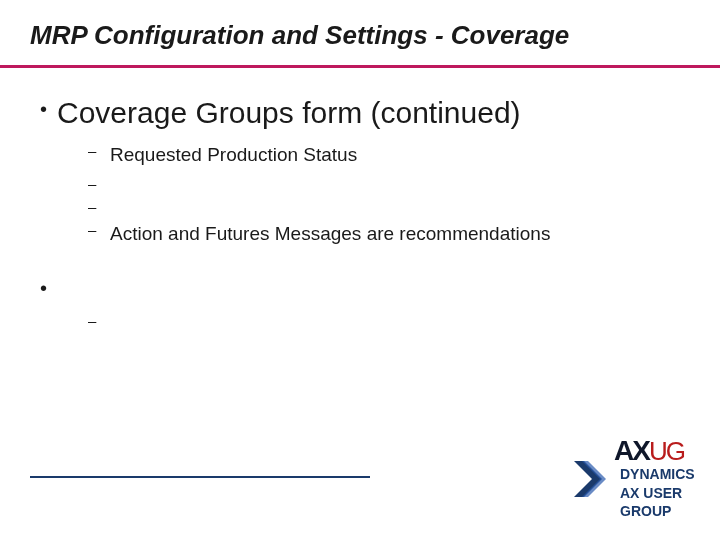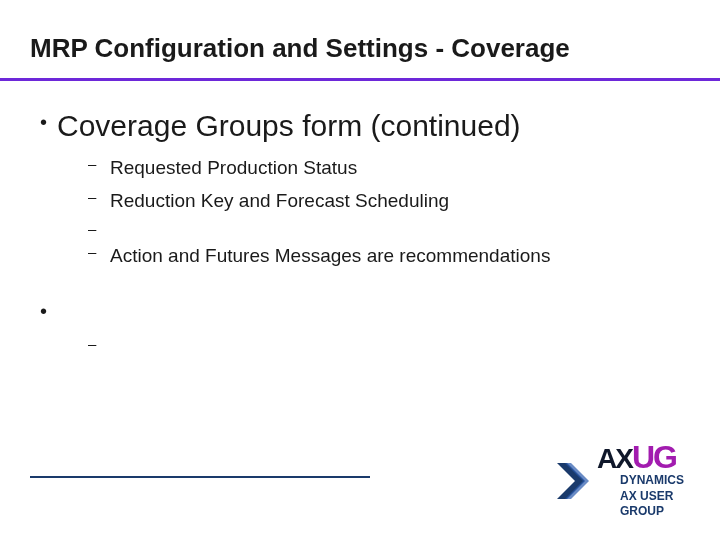--- a/index.html
+++ b/index.html
@@ -16,22 +16,23 @@
     .slide {
       width: 720px;
       height: 540px;
       background: #ffffff;
       position: relative;
       padding: 0;
     }
 
     .header {
       background: #ffffff;
-      padding: 33px 30px 14px 30px;
-      border-bottom: 3px solid #6d28d9;
+      padding: 20px 30px 14px 30px;
+      border-bottom: 3px solid #be185d;
+      font-style: italic;
     }
 
     .header-title {
       font-size: 26px;
       font-weight: bold;
       color: #1a1a1a;
     }
 
     .content {
       padding: 28px 40px 20px 40px;
@@ -109,31 +110,31 @@
     .logo-text-ax {
       font-size: 28px;
       font-weight: 900;
       color: #0f172a;
       letter-spacing: -2px;
       line-height: 1;
       text-align: center;
     }
 
     .logo-text-ug {
-      font-size: 32px;
-      font-weight: 700;
-      color: #a21caf;
+      font-size: 26px;
+      font-weight: 400;
+      color: #b91c1c;
       letter-spacing: -2px;
       line-height: 1;
     }
 
     .logo-sub {
-      font-size: 12px;
+      font-size: 14px;
       color: #1a3a6b;
-      margin-left: 23px;
+      margin-left: 6px;
       line-height: 1.3;
       font-weight: bold;
       text-transform: uppercase;
       max-width: 70px;
     }
   </style>
 </head>
 <body>
 
 <div class="slide">
@@ -149,21 +150,20 @@
         <span class="bullet-dot">•</span>
         <span class="heading-text">Coverage Groups form (continued)</span>
       </div>
       <div class="sub-items">
         <div class="sub-item">
           <span class="dash">–</span>
           <span class="sub-item-text">Requested Production Status</span>
         </div>
         <div class="sub-item">
           <span class="dash">–</span>
-          <span class="sub-item-text">Reduction Key and Forecast Scheduling</span>
         </div>
         <div class="sub-item">
           <span class="dash">–</span>
         </div>
         <div class="sub-item">
           <span class="dash">–</span>
           <span class="sub-item-text">Action and Futures Messages are recommendations</span>
         </div>
       </div>
     </div>

